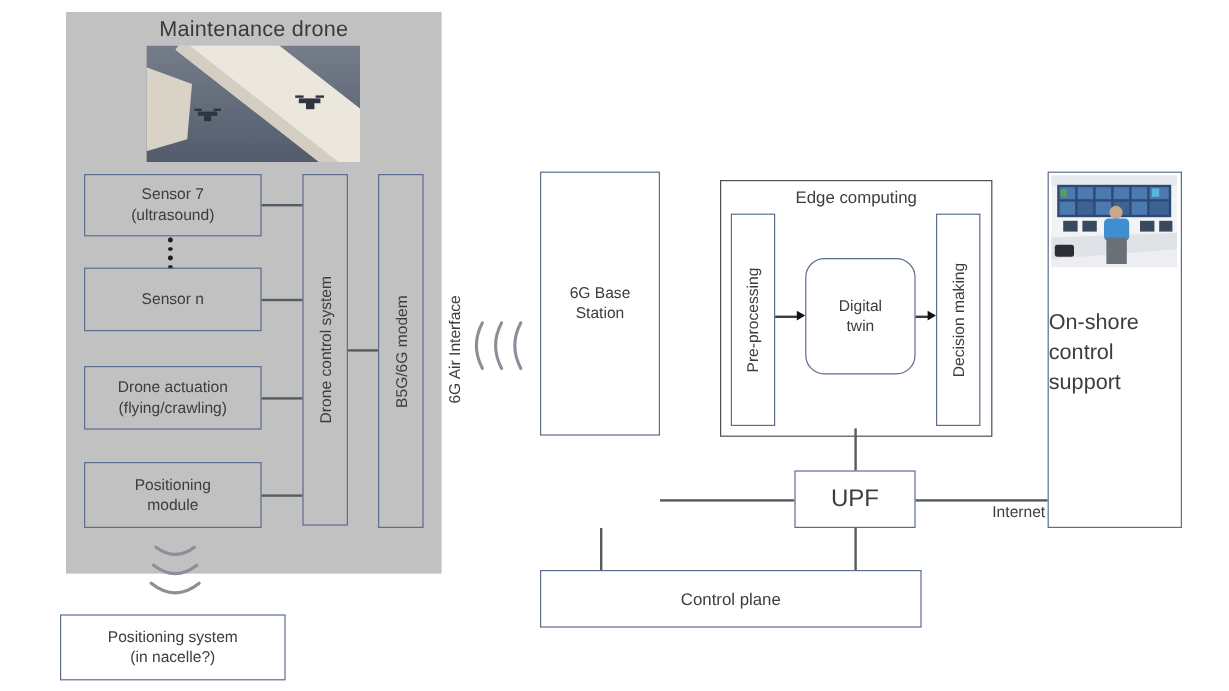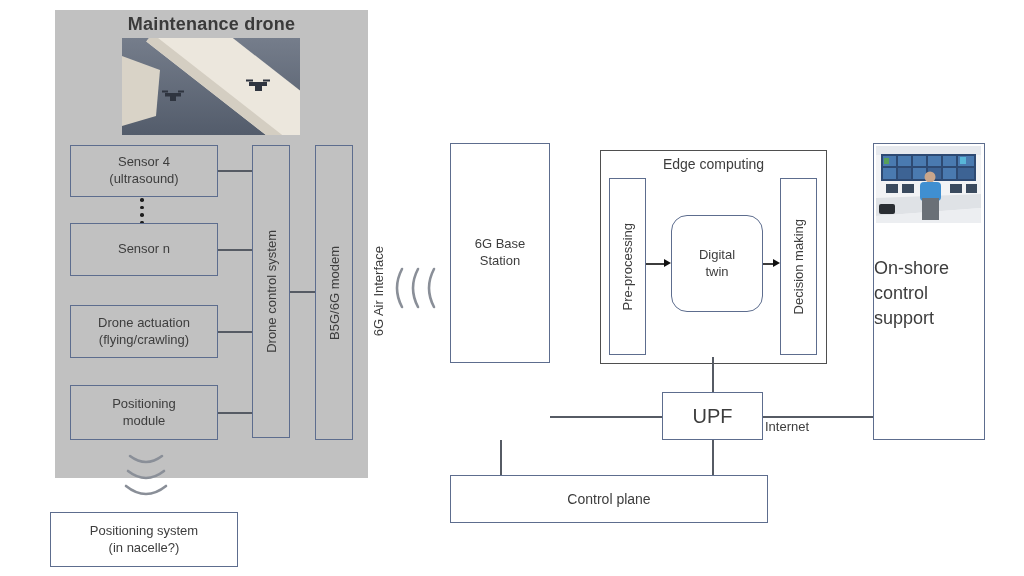--- a/index.html
+++ b/index.html
@@ -2,21 +2,21 @@
 <html><head>
 <meta charset="utf-8">
 <style>
   html,body{margin:0;padding:0;background:#ffffff;}
   .canvas{position:relative;width:1024px;height:576px;background:#ffffff;
           font-family:"Liberation Sans", sans-serif;color:#3d3d3d;overflow:hidden;}
 
   
   .panel{position:absolute;left:55px;top:10px;width:313px;height:468px;background:#c1c1c1;}
   .panel-title{position:absolute;left:0;top:4px;width:100%;text-align:center;
-               font-size:18px;font-weight:700;color:#3a3a3a;letter-spacing:.2px;}
+               font-size:18px;font-weight:400;color:#3a3a3a;letter-spacing:.2px;}
 
   .box{position:absolute;border:1.5px solid #5d6d8e;box-sizing:border-box;background:transparent;}
   .wbox{background:#ffffff;}
   .label{display:flex;align-items:center;justify-content:center;text-align:center;
          font-size:13px;line-height:1.3;white-space:pre-line;color:#3d3d3d;}
   .vbox{display:flex;align-items:center;justify-content:center;}
   .vtext{writing-mode:vertical-rl;transform:rotate(180deg);font-size:13px;white-space:nowrap;color:#3d3d3d;}
 
   .hline{position:absolute;height:1.5px;background:#565b64;}
   .vline{position:absolute;width:1.5px;background:#565b64;}
@@ -32,21 +32,21 @@
               border:1.5px solid #4f4f4f;box-sizing:border-box;background:#ffffff;}
   .edge-title{position:absolute;left:0;top:5px;width:100%;text-align:center;font-size:14px;color:#3d3d3d;}
   .rounded{border-radius:16px;text-align:center;}
 
   .arrow{position:absolute;height:9px;}
   .arrow .shaft{position:absolute;left:0;top:4px;height:1.5px;background:#3c3c3c;display:block;}
   .arrow .head{position:absolute;right:0;top:0;width:0;height:0;display:block;
                border-top:4.5px solid transparent;border-bottom:4.5px solid transparent;
                border-left:7px solid #111111;}
 
-  .internet-label{position:absolute;left:765px;top:419px;width:106px;text-align:left;
+  .internet-label{position:absolute;left:765px;top:419px;width:106px;text-align:right;
                   font-size:13px;color:#3d3d3d;}
 
   .onshore-label{position:absolute;left:0;top:112px;width:100%;text-align:left;
                  font-size:18px;line-height:1.4;white-space:pre-line;}
 
   svg{display:block;}
 </style>
 </head>
 <body>
 
@@ -75,21 +75,21 @@
         <rect x="48" y="58" width="6" height="5"></rect>
       </g>
       <g fill="#2f3540">
         <rect x="127" y="44" width="18" height="4"></rect>
         <rect x="124" y="41.5" width="7" height="2"></rect>
         <rect x="141" y="41.5" width="7" height="2"></rect>
         <rect x="133" y="47" width="7" height="6"></rect>
       </g>
     </svg>
 
-    <div class="box label" style="left:15px;top:135px;width:148px;height:52px">Sensor 4
+    <div class="box label" style="left:15px;top:135px;width:148px;height:52px">Sensor 7
 (ultrasound)</div>
 
     <div class="dots">
         <i></i>
         <i></i>
         <i></i>
         <i></i>
       </div>
 
     <div class="box label" style="left:15px;top:213px;width:148px;height:53px">Sensor n</div>

